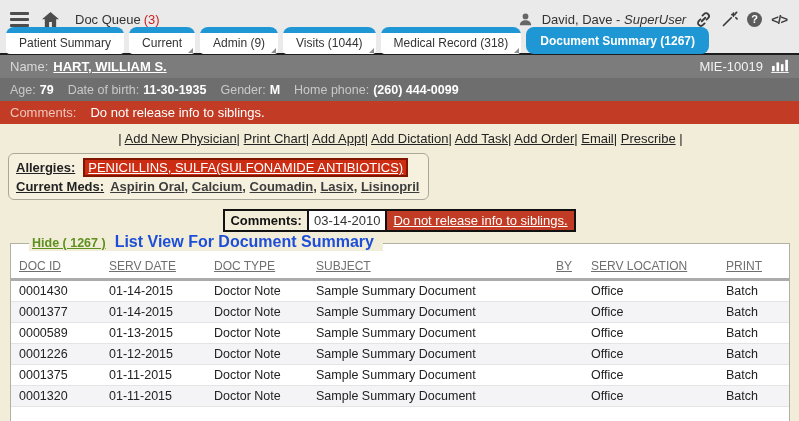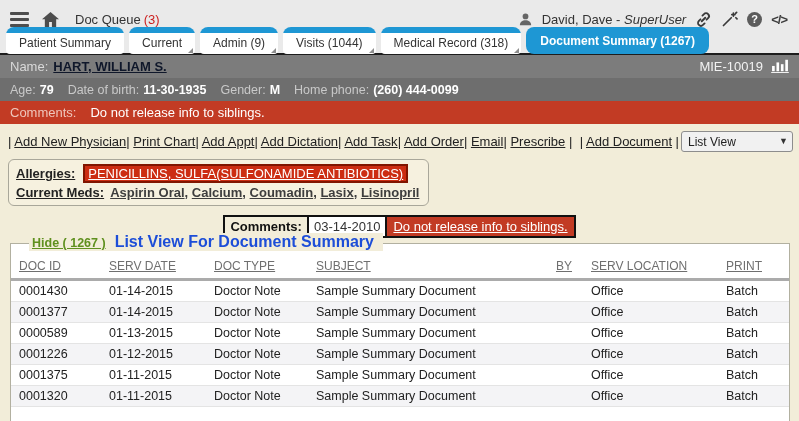--- a/index.html
+++ b/index.html
@@ -51,37 +51,37 @@
   .tab.active {
     background: #1e97d4; color: #fff; font-weight: bold;
     padding: 7px 14px 6px 14px; border-radius: 8px;
   }
 
   
   .name-bar {
     height: 23px; background: #7c7c7c; color: #d9d9d9;
     display: flex; align-items: center; padding: 0 10px; font-size: 13px;
   }
-  .name-bar .pt-name { color: #0f172a; font-weight: bold; text-decoration: underline; margin-left: 5px; }
+  .name-bar .pt-name { color: #ffffff; font-weight: bold; text-decoration: underline; margin-left: 5px; }
   .name-right { margin-left: auto; display: flex; align-items: center; gap: 8px; color: #f2f2f2; }
   .demo-bar {
     height: 23px; background: #6e6e6e; color: #c9c9c9;
     display: flex; align-items: center; padding: 0 10px; font-size: 12.5px; gap: 14px;
   }
   .demo-bar b { color: #fff; margin-left: 4px; font-weight: bold; }
   .alert-bar {
     height: 23px; background: #c23b24; color: #efc7bc;
     display: flex; align-items: center; padding: 0 10px; font-size: 13px;
   }
   .alert-bar .alert-text { color: #fff; margin-left: 14px; }
 
   
   .actions-row {
     display: flex; align-items: center; justify-content: space-between;
-    padding: 7px 6px 0 8px; font-size: 13px;
+    padding: 7px 6px 0 8px; font-size: 13px; flex-direction: column;
   }
   .alinks { display: flex; align-items: center; flex-wrap: nowrap; white-space: nowrap; }
   .alink { color: #222; }
   .alink::before { content: "| "; }
   .alink:last-child::after { content: " |"; }
   .alink a { color: #222; text-decoration: underline; }
   .actions-right { display: flex; align-items: center; white-space: nowrap; }
   .adoc { color: #222; }
   .adoc::before { content: "| "; }
   .adoc::after { content: " | "; }
@@ -235,27 +235,20 @@
   <div class="alinks">
     <span class="alink"><a>Add New Physician</a></span>
     <span class="alink"><a>Print Chart</a></span>
     <span class="alink"><a>Add Appt</a></span>
     <span class="alink"><a>Add Dictation</a></span>
     <span class="alink"><a>Add Task</a></span>
     <span class="alink"><a>Add Order</a></span>
     <span class="alink"><a>Email</a></span>
     <span class="alink"><a>Prescribe</a></span>
   </div>
-  <div class="actions-right">
-    <span class="adoc"><a>Add Document</a></span>
-    <span class="select-wrap">
-      <select><option>List View</option></select>
-      <span class="caret">▼</span>
-    </span>
-  </div>
 </div>
 
 <div class="allergy-box">
   <div class="abox-row">
     <a class="abox-label">Allergies:</a>
     <span class="allergy-val">PENICILLINS, SULFA(SULFONAMIDE ANTIBIOTICS)</span>
   </div>
   <div class="abox-row">
     <a class="abox-label">Current Meds:</a>
     <span class="meds">

